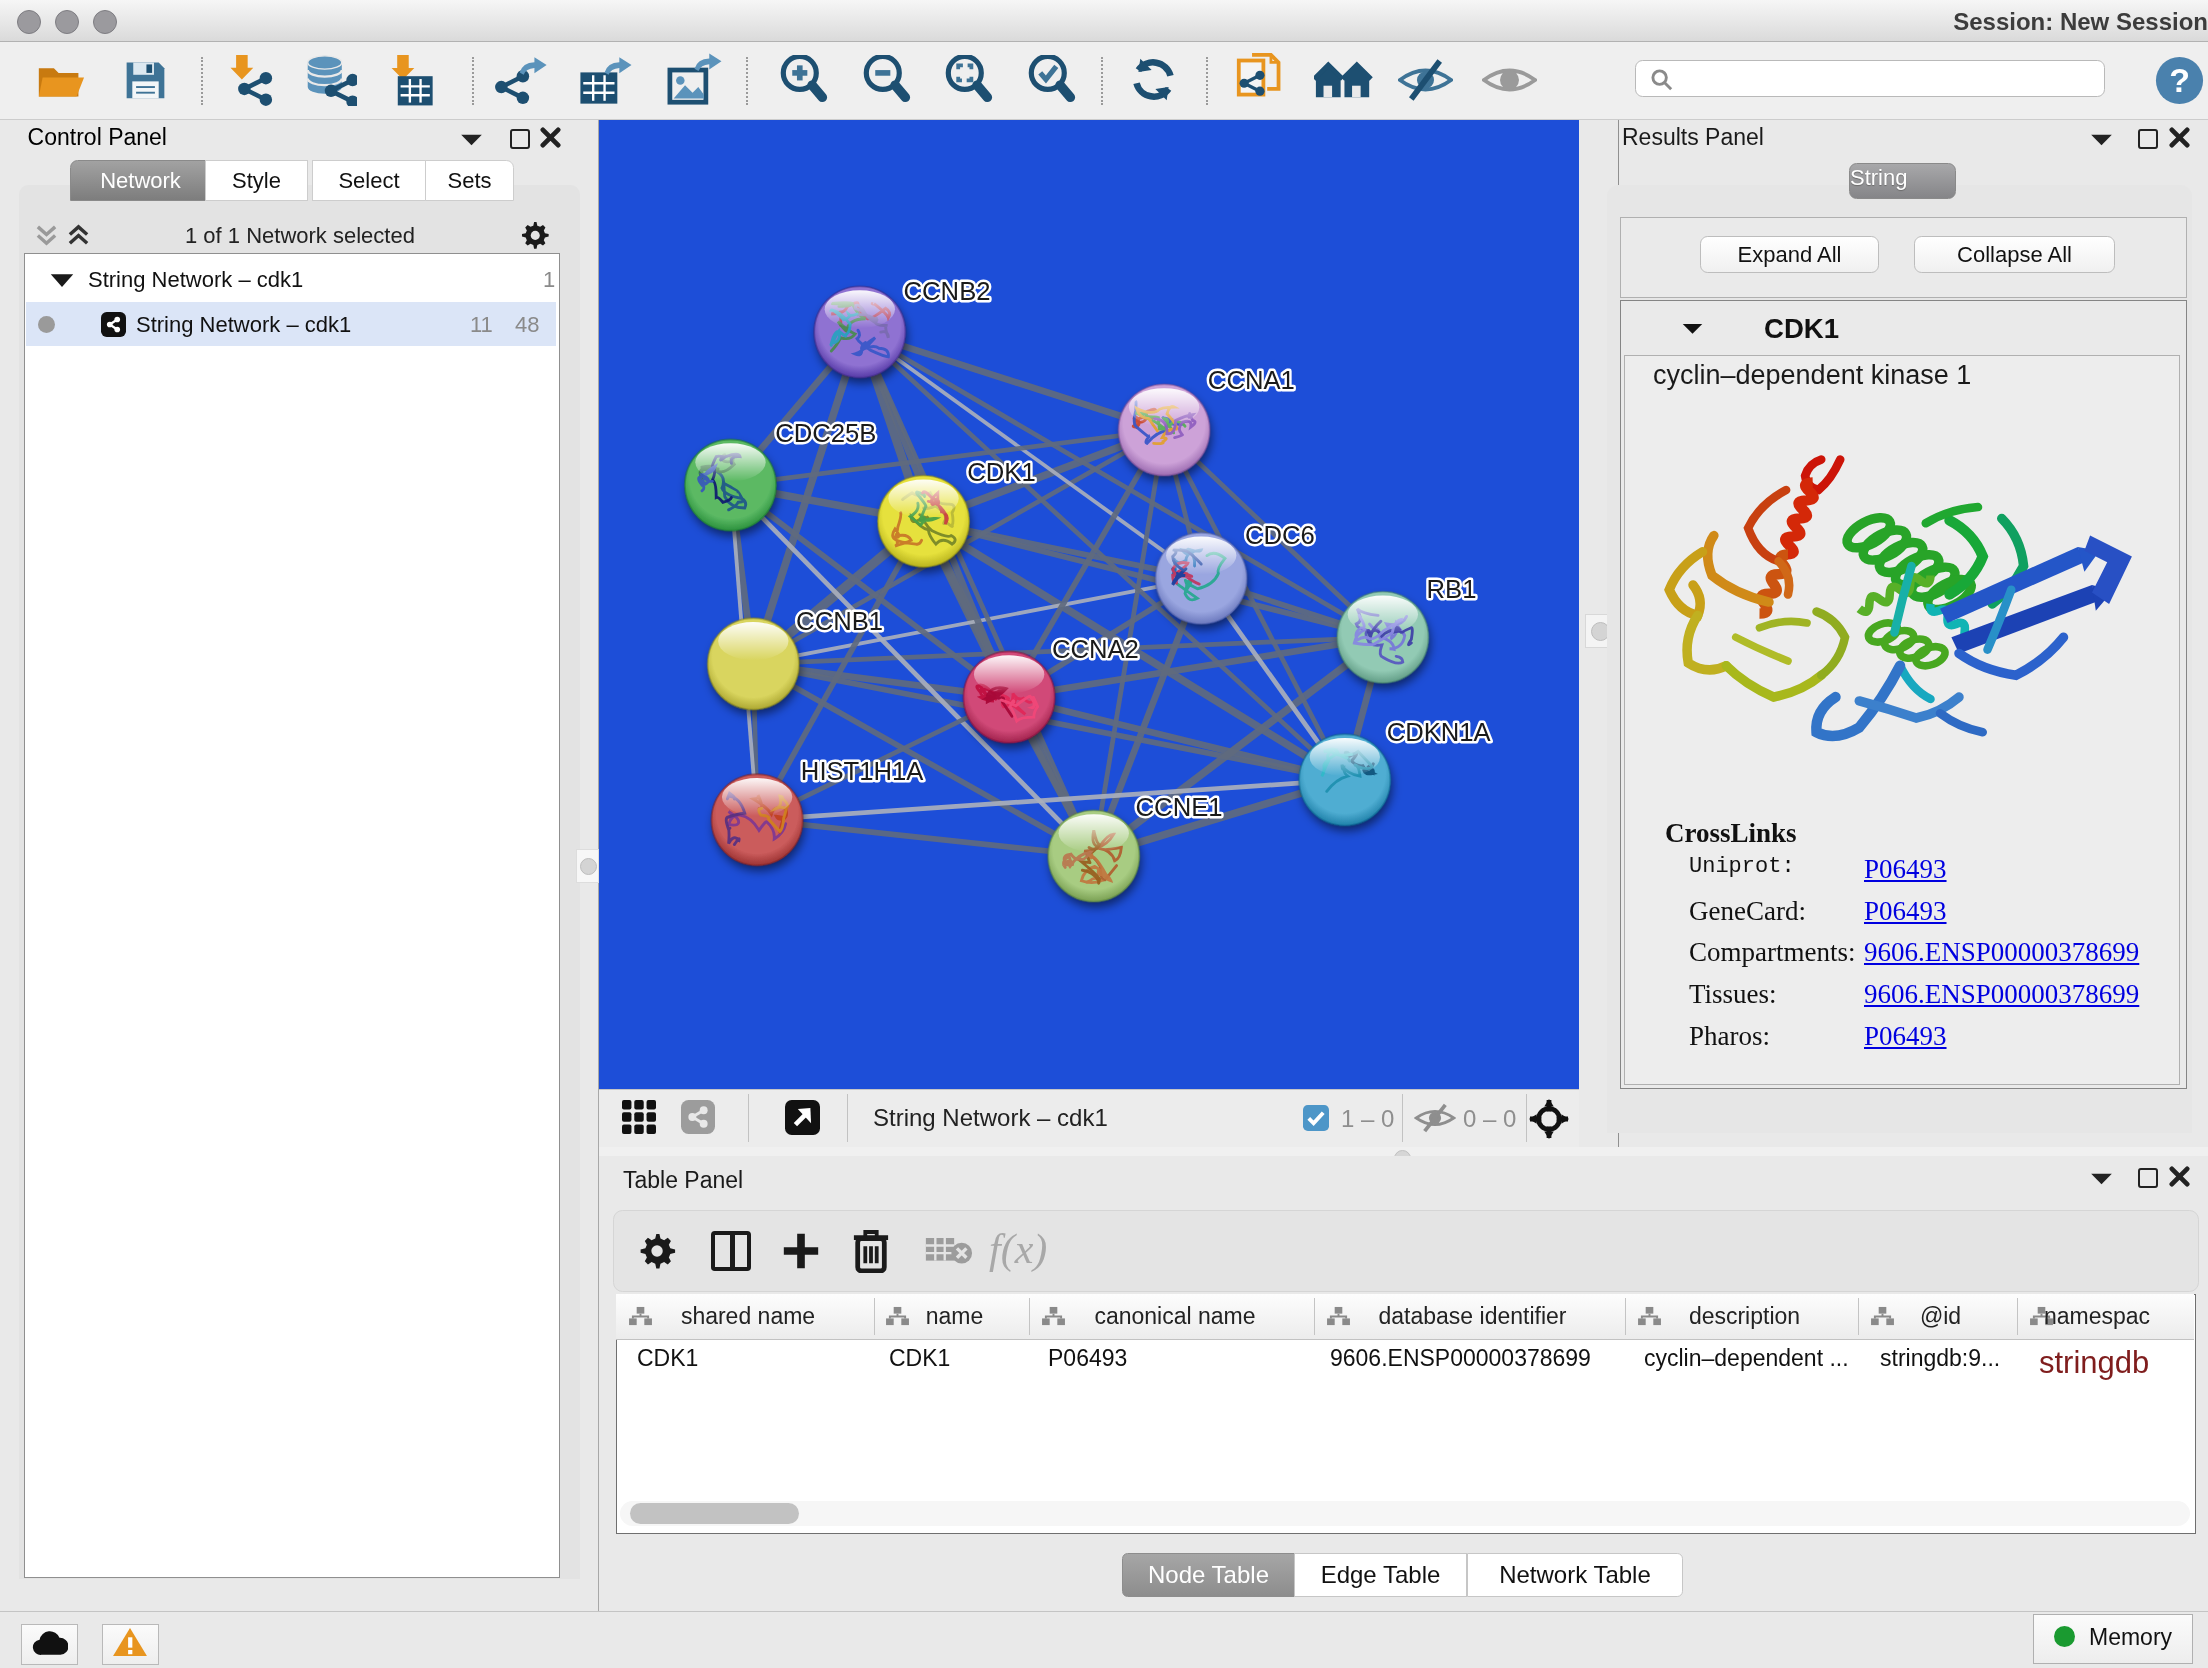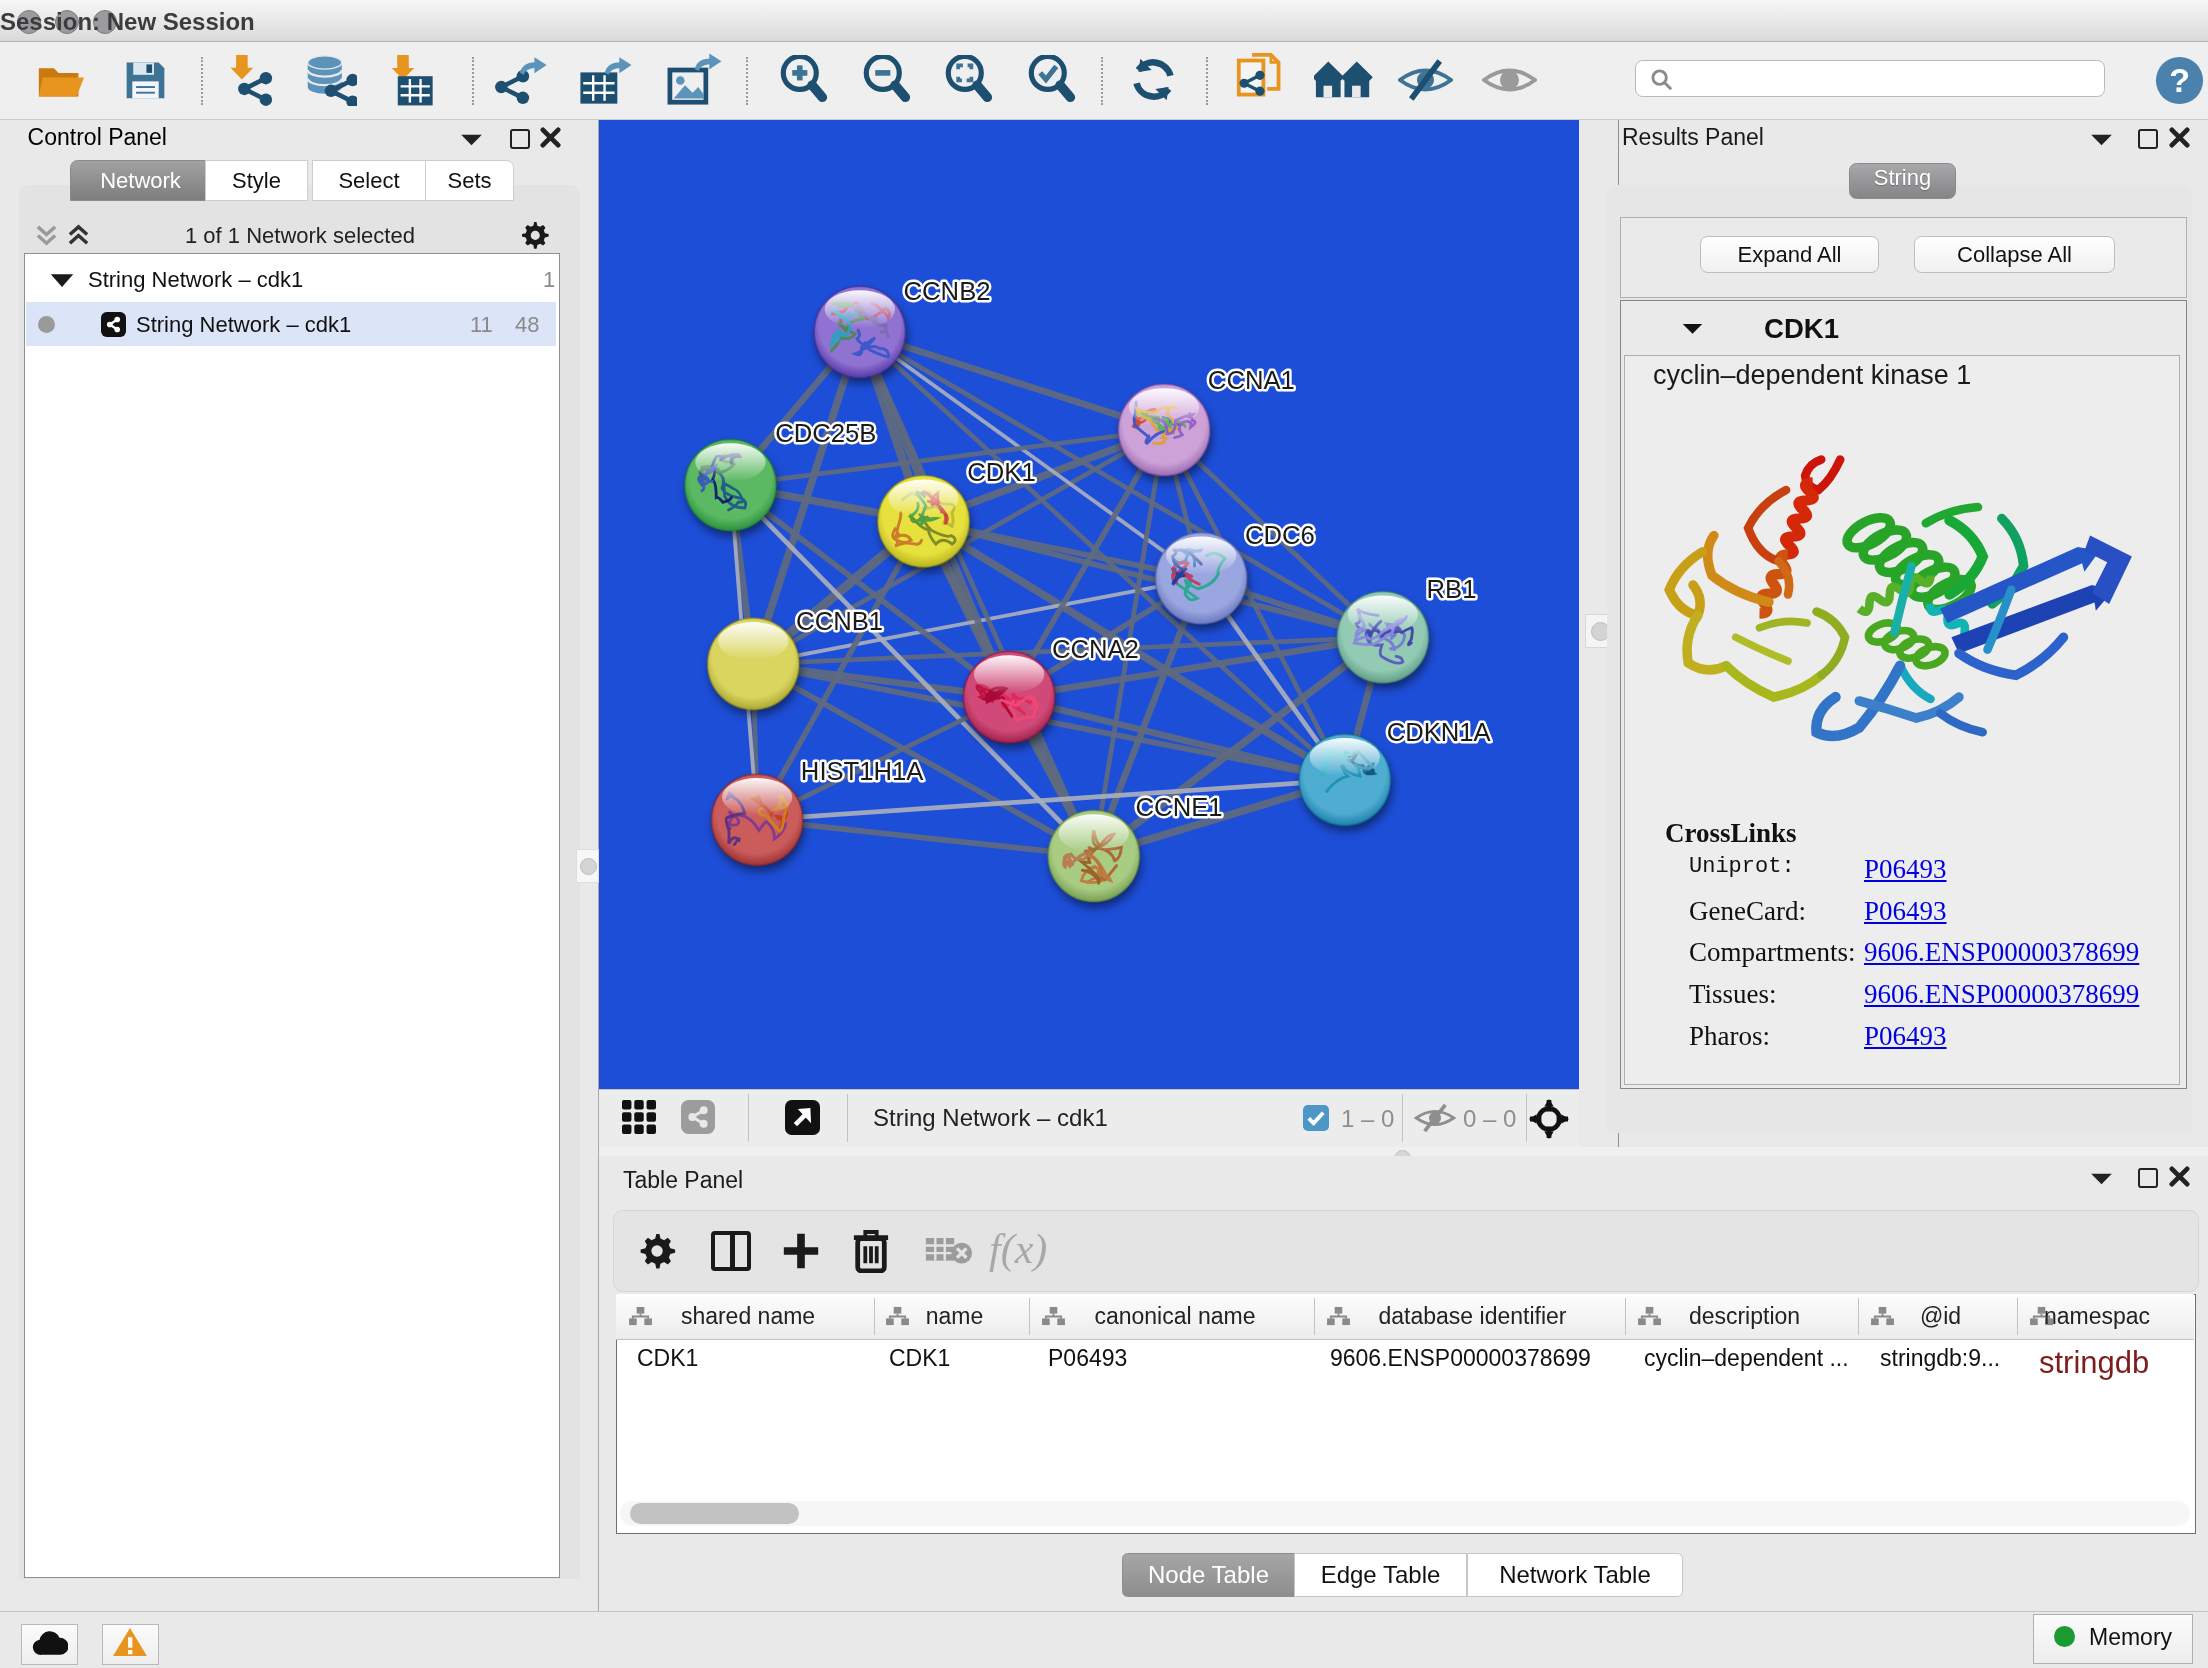--- a/index.html
+++ b/index.html
@@ -1,37 +1,37 @@
 <!DOCTYPE html>
 <html style="font-size:15px"><head><meta charset="utf-8"><style>
 html,body{margin:0;padding:0}
 body{width:2208px;height:1668px;position:relative;font-family:"Liberation Sans",sans-serif;background:#e9e9e9;overflow:hidden}
 .abs{position:absolute}
 #titlebar{left:0;top:0;width:2208px;height:41px;background:linear-gradient(#f6f6f6,#dadada);border-bottom:1px solid #b2b2b2}
 .tlight{position:absolute;top:9.5px;width:22px;height:22px;border-radius:50%;background:#9b9a9e;border:1px solid #7e7d82}
-#title{left:0;top:7.6px;width:2208px;text-align:left;font-size:24px;color:#3c3c3c;font-weight:bold}
+#title{left:0;top:7.6px;width:2208px;text-align:right;font-size:24px;color:#3c3c3c;font-weight:bold}
 #toolbar{left:0;top:42px;width:2208px;height:77px;background:#efefef;border-bottom:1px solid #cccccc}
 .tsep{position:absolute;top:57px;height:48px;width:0;border-left:2.9px dotted #9a9a9a}
 #searchbox{position:absolute;left:1635px;top:60px;width:468px;height:35px;background:#fff;border:1px solid #b9b9b9;border-radius:7.6px}
 #cpanel{left:0;top:120px;width:598px;height:1491px;background:#e9e9e9;border-right:1px solid #a8a8a8}
 #cptitle{left:27.6px;top:124px;font-size:23px;color:#000000}
 .tab{position:absolute;top:160px;height:39px;z-index:3;font-size:22px;text-align:center;background:#fff;color:#111;border:1px solid #cdcdcd;line-height:39px}
 #tabnet{background:linear-gradient(#a2a2a2,#7d7d7d);color:#fff;border-radius:7.6px 0 0 0;border-color:#8a8a8a}
 #cpinner{left:19px;top:185px;width:561px;height:1394px;background:#e3e3e3;border-radius:9.5px 9.5px 0 0}
 #cplist{left:24px;top:253px;width:534px;height:1323px;background:#fff;border:1.9px solid #8f8f8f}
 #canvas{left:599px;top:120px;width:980px;height:969px;background:#1d4ed8}
 #netbar{left:599px;top:1089px;width:980px;height:57px;background:#ececec;border-top:1px solid #c6c6c6;border-bottom:1px solid #c6c6c6}
 #rgut{left:1579px;top:120px;width:39px;height:1027px;background:#e9e9e9;border-right:1.9px solid #909090}
 #rknob{left:1585px;top:614px;width:28.5px;height:32px;background:#f4f4f4;border:1px solid #d8d8d8}
 #rknob i{position:absolute;left:4.8px;top:6.7px;width:17px;height:17px;border-radius:50%;background:#d4d4d4;border:1px solid #bdbdbd}
 #lknob{left:576px;top:849px;width:21px;height:32px;background:#f7f7f7;border:1px solid #dddddd}
 #lknob i{position:absolute;left:2.9px;top:7.6px;width:15px;height:15px;border-radius:50%;background:#d4d4d4;border:1px solid #bdbdbd}
 #rpanel{left:1620px;top:120px;width:589px;height:1027px;background:#e9e9e9}
 #rptitle{left:1622px;top:124px;font-size:23px;color:#1a1a1a}
-#stringtab{z-index:3;left:1849px;top:163px;width:105px;height:34px;background:linear-gradient(#a8a8aa,#858588);border:1px solid #8a8a8a;border-radius:7.6px;color:#fff;font-size:22px;text-align:center;line-height:27.6px;text-shadow:0 1px 1px #6a6a6a}
+#stringtab{z-index:3;left:1849px;top:163px;width:105px;height:34px;background:linear-gradient(#a8a8aa,#858588);border:1px solid #8a8a8a;border-radius:7.6px;color:#fff;font-size:22px;text-align:left;line-height:27.6px;text-shadow:0 1px 1px #6a6a6a}
 #rpcont{left:1607px;top:185px;width:585px;height:948px;background:#e6e6e6;border-radius:11.4px 11.4px 0 0}
 #rpbox{left:1620px;top:217px;width:565px;height:79px;background:#eaeaea;border:1px solid #b0b0b0}
 .rbtn{position:absolute;height:35px;background:linear-gradient(#ffffff,#f0f0f0);border:1px solid #bdbdbd;border-radius:7.6px;font-size:22px;text-align:center;color:#111;line-height:35px}
 #cdkbox{left:1620px;top:300px;width:565px;height:787px;background:#eaeaea;border:1.9px solid #858585}
 #cdkinner{left:1624px;top:355px;width:554px;height:728px;background:#ededed;border:1px solid #b0b0b0}
 #hdiv{left:599px;top:1147px;width:1609px;height:8.6px;background:#f0f0f0;border-bottom:1px solid #cfcfcf}
 #hknob{left:1394px;top:1150px;width:15px;height:15px;border-radius:50%;background:#d6d6d6;border:1px solid #c0c0c0}
 #tpanel{left:599px;top:1156px;width:1609px;height:456px;background:#e9e9e9}
 #tptitle{left:623px;top:1167px;font-size:23px;color:#1a1a1a}
 #tptools{left:613px;top:1210px;width:1584px;height:80px;background:#e4e4e4;border:1px solid #d5d5d5;border-radius:9.5px}

